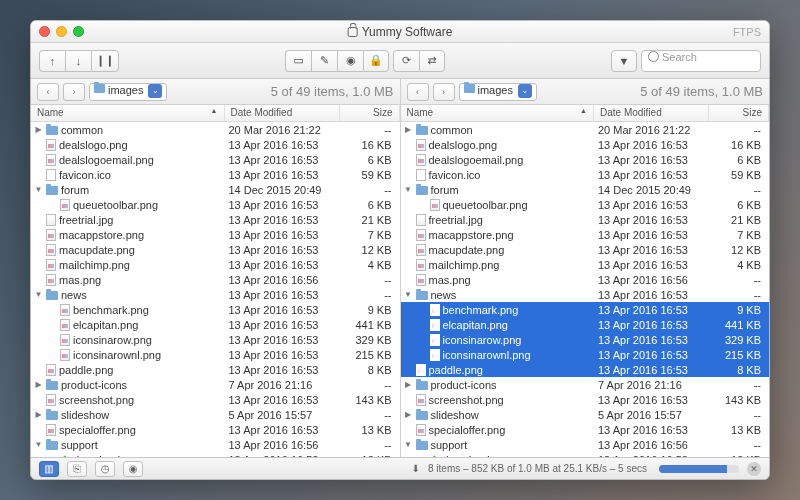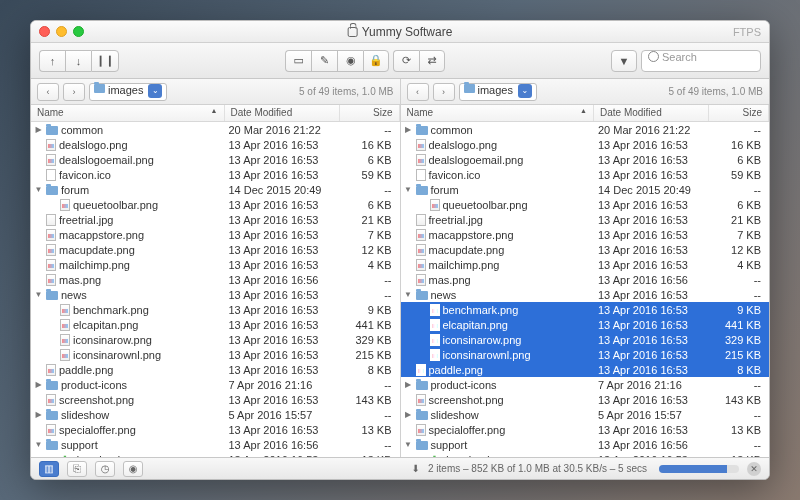--- a/index.html
+++ b/index.html
@@ -21,21 +21,21 @@
 .search::before{content:'';width:9px;height:9px;border:1.3px solid #888;border-radius:50%;margin-right:3px}
 .panes{flex:1;display:flex;overflow:hidden}
 .pane{flex:1;display:flex;flex-direction:column;overflow:hidden;background:#fff}
 .pane+.pane{border-left:1px solid #d0d0d0}
 .navbar{height:26px;background:linear-gradient(#f8f8f8,#ececec);border-bottom:1px solid #d0d0d0;display:flex;align-items:center;padding:0 6px;gap:4px}
 .nbtn{height:18px;width:22px;background:linear-gradient(#fff,#f0f0f0);border:1px solid #c0c0c0;border-radius:3px;display:inline-flex;align-items:center;justify-content:center;font-size:9px;color:#666;cursor:pointer}
 .path{height:18px;background:#fff;border:1px solid #c0c0c0;border-radius:3px;display:flex;align-items:flex-start;padding:0 4px;font-size:11px;color:#333;gap:3px}
 .path .fold{width:11px;height:9px;background:#7aaad8;border-radius:1px;position:relative}
 .path .fold::before{content:'';position:absolute;width:5px;height:2px;background:#7aaad8;border-radius:1px 1px 0 0;top:-2px;left:0}
 .path .dd{width:14px;height:14px;background:#4a7dce;border-radius:3px;color:#fff;display:flex;align-items:center;justify-content:center;font-size:8px;margin-left:2px}
-.status{font-size:10px;color:#888;margin-left:auto}
+.status{font-size:13px;color:#888;margin-left:auto}
 .hdr{height:17px;background:linear-gradient(#fdfdfd,#f2f2f2);border-bottom:1px solid #d8d8d8;display:flex;font-size:10px;color:#555}
 .hdr>div{padding:2px 6px;border-right:1px solid #e0e0e0;display:flex;align-items:flex-start}
 .c-name{flex:1}.c-date{width:115px}.c-size{width:60px;justify-content:flex-end}
 .list{flex:1;overflow-y:auto;overflow-x:hidden;font-size:11px}
 .row{height:15px;display:flex;align-items:center;color:#333;cursor:default}
 .row.sel{background:#2d6fd8;color:#fff}
 .row.sel .ico{filter:brightness(1.5)}
 .cell-name{flex:1;display:flex;align-items:center;padding-left:3px;overflow:hidden;white-space:nowrap}
 .cell-date{width:115px;padding-left:4px}
 .cell-size{width:60px;text-align:right;padding-right:8px}
@@ -629,19 +629,19 @@
         <span>⎘</span>
       </div>
     <div class="fbtn">
         <span>◷</span>
       </div>
     <div class="fbtn">
         <span>◉</span>
       </div>
     <div class="spacer"></div>
     <span>⬇</span>
-    <span>2 items – 852 KB of 1.0 MB at 30.5 KB/s – 5 secs</span>
+    <span>8 items – 852 KB of 1.0 MB at 25.1 KB/s – 5 secs</span>
     <div class="prog">
         <div></div>
       </div>
     <div class="xbtn">✕</div>
   </div>
 </div>
 
 </body></html>

